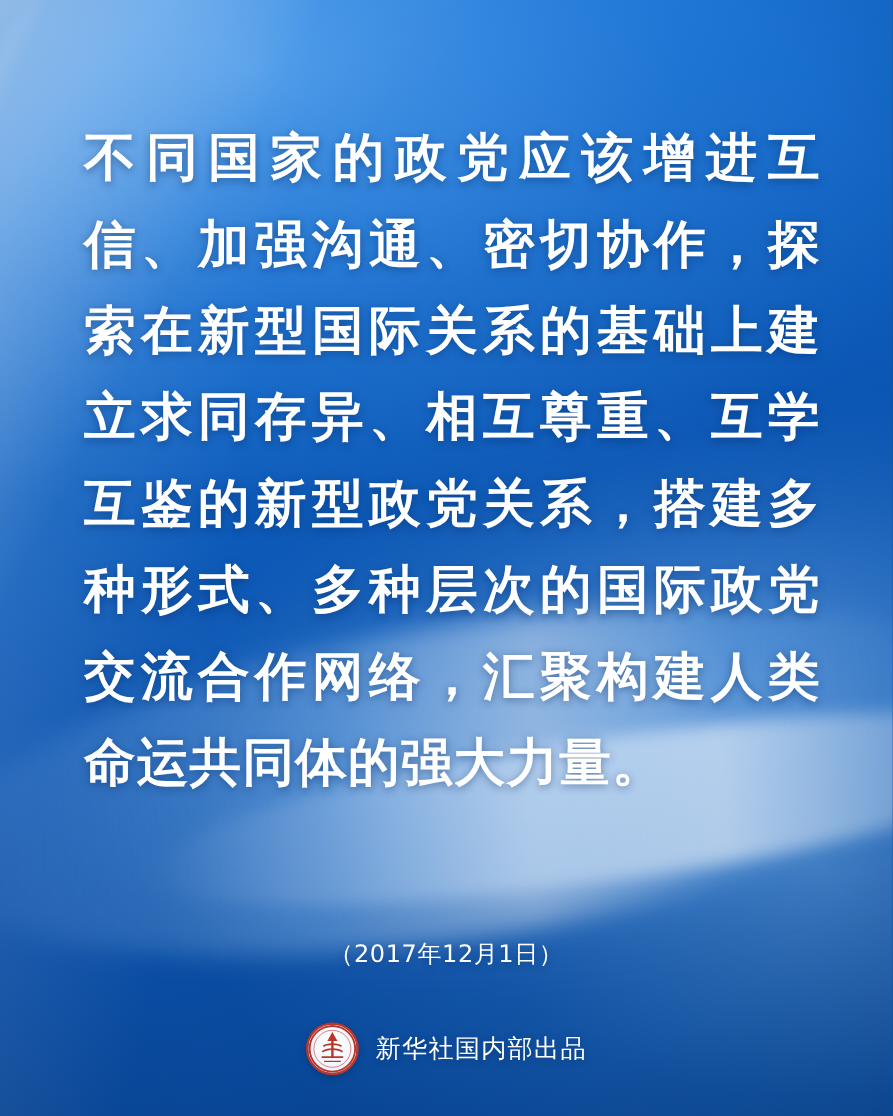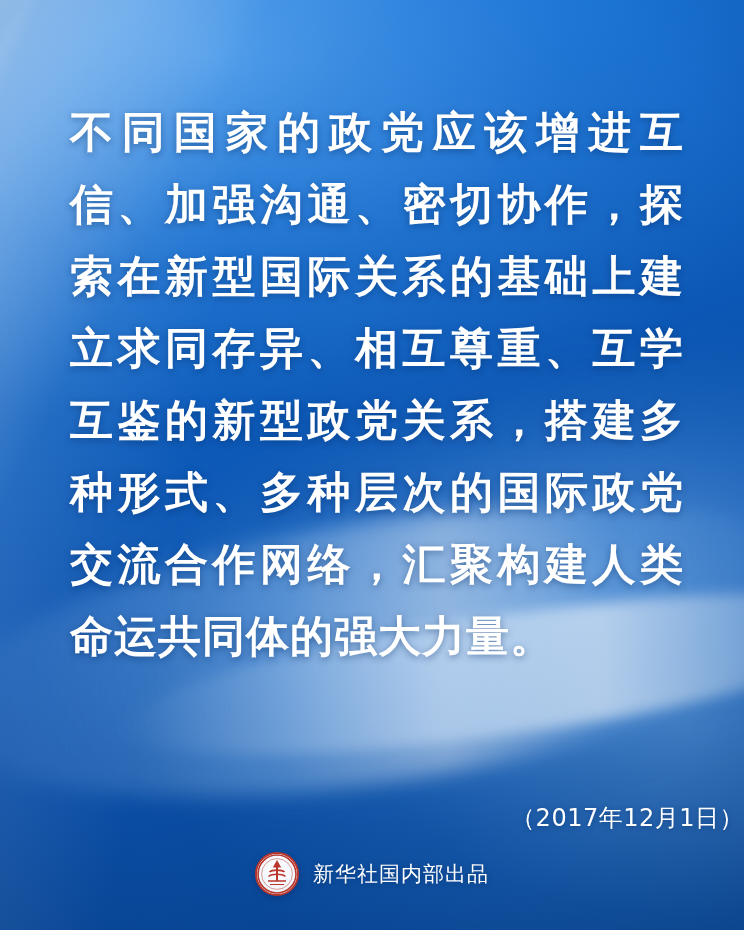--- a/index.html
+++ b/index.html
@@ -119,23 +119,22 @@
     right: 0;
     top: 778px;
     text-align: center;
     color: #ffffff;
     font-family: "DejaVu Sans", "Liberation Sans", sans-serif;
     font-size: 21px;
     letter-spacing: 0.5px;
     text-shadow: 0 1px 5px rgba(0,40,95,0.5);
   }
   .attrib .line2 {
-    margin-top: 24px;
-    font-size: 24px;
-    text-align: right;
+    margin-top: 4px;
+    font-size: 20px;
   }
 
   .footer {
     position: absolute;
     left: 0;
     right: 0;
     bottom: 34px;
     display: flex;
     align-items: center;
     justify-content: center;

